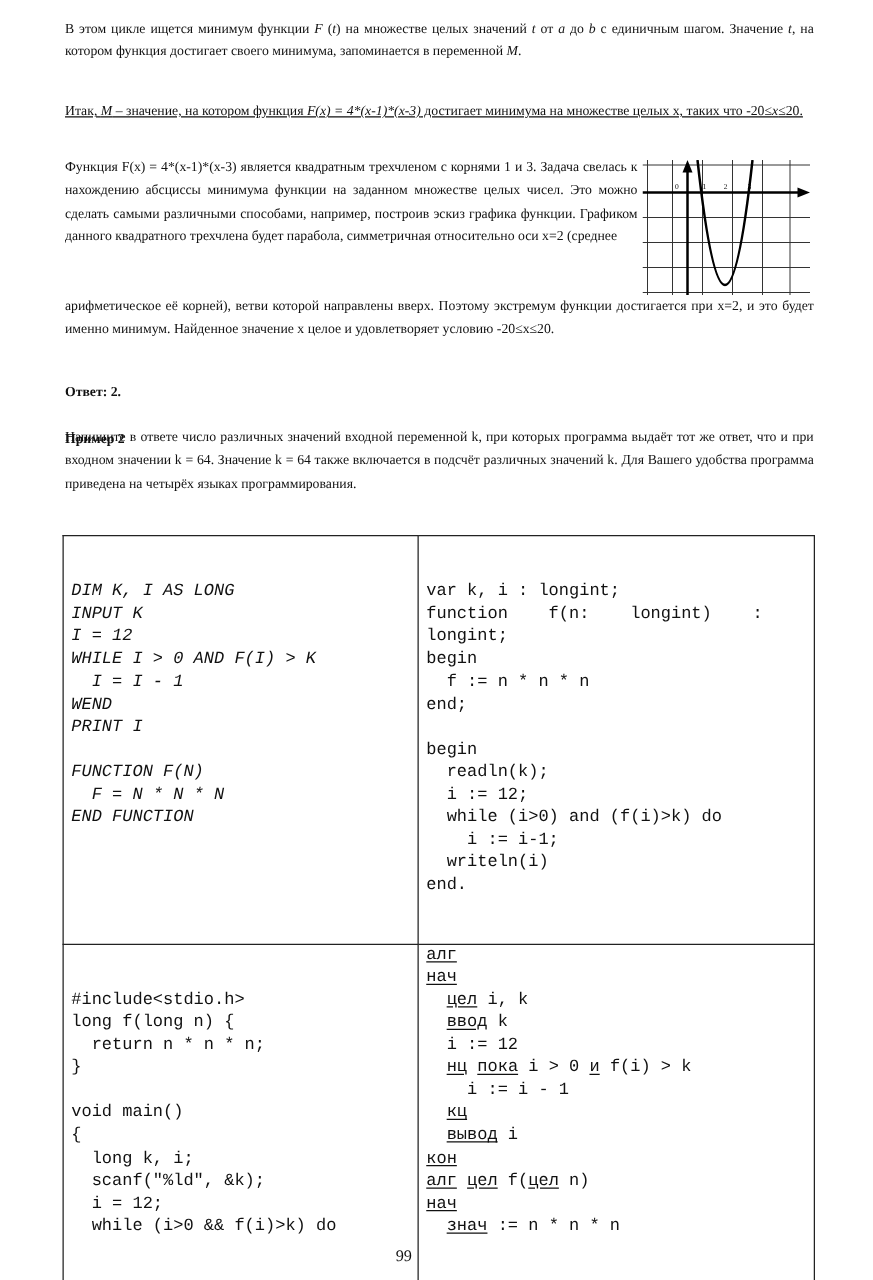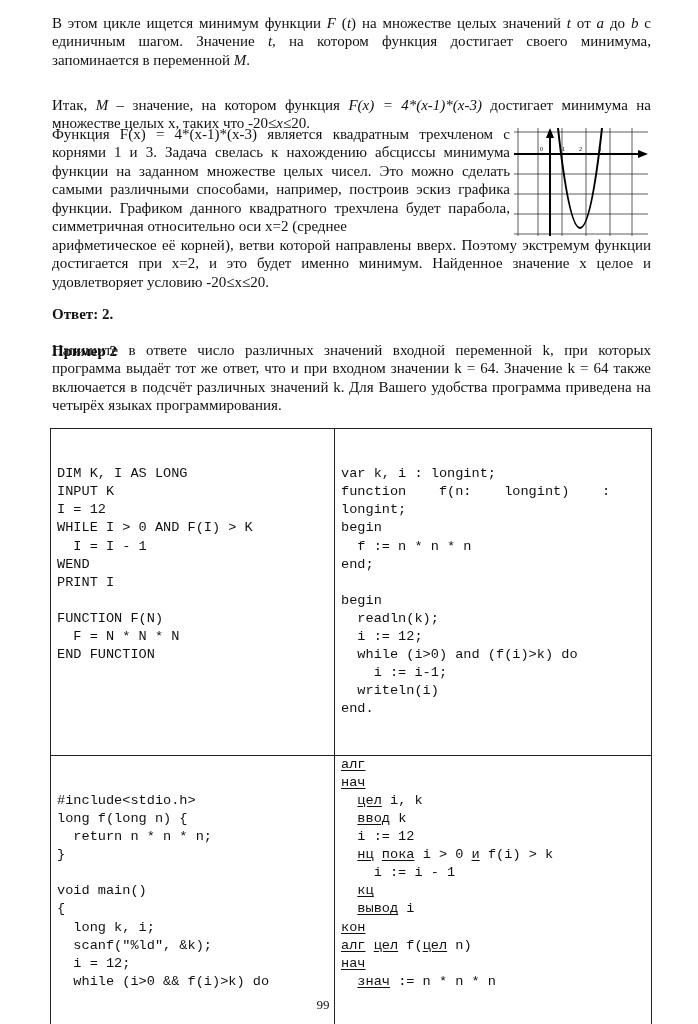--- a/index.html
+++ b/index.html
@@ -1,38 +1,38 @@
 <!DOCTYPE html>
 <html><head>
 <meta charset="utf-8">
 <style>
   html, body { margin: 0; padding: 0; background: #ffffff; }
   body { width: 698px; height: 1024px; position: relative; overflow: hidden; color: #111; font-family: "Liberation Serif", serif; }
-  .p { position: absolute; left: 52px; width: 599px; font-size: 15px; line-height: 18.4px; text-align: justify; margin: 0; }
+  .p { position: absolute; left: 52px; width: 599px; font-size: 11px; line-height: 18.4px; text-align: justify; margin: 0; }
   .p i { font-style: italic; }
   .bold { font-weight: bold; margin-top: 20px; }
   .wrapleft { width: 458px; }
   .graph { position: absolute; left: 514px; top: 128px; width: 134px; height: 112px; }
   table.code { position: absolute; left: 50px; top: 428px; width: 602px; border-collapse: collapse; table-layout: fixed; }
   table.code td { border: 1.4px solid #222; vertical-align: top; padding: 0 6px; }
   table.code col.c1 { width: 284px; }
   td.hdr { font-family: "Liberation Serif", serif; font-weight: bold; font-size: 15px; height: 17px; line-height: 17px; }
   td.body { font-family: "Liberation Mono", monospace; font-size: 13.6px; line-height: 18.1px; white-space: pre; padding-top: 2px; padding-bottom: 2px; }
   td.body .ln { display: block; height: 18.1px; }
   .kw { text-decoration: underline; text-underline-offset: 2px; }
   .pagenum { position: absolute; left: 0; width: 646px; top: 997px; text-align: center; font-size: 13px; font-family: "Liberation Serif", serif; }
 </style>
 </head>
 <body>
 
 <p class="p" style="top:14px;">
   <span>В этом цикле ищется минимум функции </span><i>F</i><span> (</span><i>t</i><span>) на множестве целых значений </span><i>t</i><span> от </span><i>a</i><span> до </span><i>b</i><span> с единичным шагом.  Значение </span><i>t</i><span>, на котором функция достигает своего минимума, запоминается в переменной </span><i>M</i><span>.</span>
 </p>
 
-<p class="p" style="top:96px;">
+<p class="p" style="top:80px;text-decoration:underline;">
   <span>Итак, </span><i>M</i><span> – значение, на котором функция   </span><i>F(x) = 4*(x-1)*(x-3)</i><span> достигает минимума на множестве целых x, таких что -20≤</span><i>x</i><span>≤20.</span>
 </p>
 
 <p class="p wrapleft" style="top:125px;">Функция F(x) = 4*(x-1)*(x-3) является квадратным трехчленом с корнями 1 и 3. Задача свелась к нахождению абсциссы минимума функции на заданном множестве целых чисел. Это можно сделать самыми различными способами, например, построив эскиз графика функции. Графиком данного квадратного трехчлена будет парабола, симметричная относительно оси x=2 (среднее</p>
 <p class="p" style="top:236px;">арифметическое её корней), ветви которой направлены вверх. Поэтому экстремум функции достигается при x=2, и это будет именно минимум. Найденное значение x целое и удовлетворяет условию -20≤x≤20.</p>
 <p class="p bold" style="top:285px;">Ответ: 2.</p>
 
 <svg class="graph" viewBox="0 0 134 112">
   <g stroke="#333" stroke-width="0.8">
     <line x1="0" y1="4" x2="134" y2="4"></line>
@@ -61,21 +61,21 @@
 <p class="p bold" style="top:322px;">Пример 2</p>
 <p class="p" style="top:341px;">Напишите в ответе число различных значений входной переменной k, при которых программа выдаёт тот же ответ, что и при входном значении k = 64. Значение k = 64 также включается в подсчёт различных значений k. Для Вашего удобства программа приведена на четырёх языках программирования.</p>
 
 <table class="code">
   <colgroup>
       <col class="c1">
       <col>
     </colgroup>
   <tbody>
   <tr>
-    <td class="body" style="height:246px;">
+    <td class="body" style="height:246px;font-style:italic;">
       <span class="ln">DIM K, I AS LONG</span><span class="ln">INPUT K</span><span class="ln">I = 12</span><span class="ln">WHILE I &gt; 0 AND F(I) &gt; K</span><span class="ln">  I = I - 1</span><span class="ln">WEND</span><span class="ln">PRINT I</span><span class="ln"></span><span class="ln">FUNCTION F(N)</span><span class="ln">  F = N * N * N</span><span class="ln">END FUNCTION</span>
     </td>
     <td class="body">
       <span class="ln">var k, i : longint;</span><span class="ln">function    f(n:    longint)    :</span><span class="ln">longint;</span><span class="ln">begin</span><span class="ln">  f := n * n * n</span><span class="ln">end;</span><span class="ln"></span><span class="ln">begin</span><span class="ln">  readln(k);</span><span class="ln">  i := 12;</span><span class="ln">  while (i&gt;0) and (f(i)&gt;k) do</span><span class="ln">    i := i-1;</span><span class="ln">  writeln(i)</span><span class="ln">end.</span>
     </td>
   </tr>
   <tr>
     <td class="body">
       <span class="ln">#include&lt;stdio.h&gt;</span><span class="ln">long f(long n) {</span><span class="ln">  return n * n * n;</span><span class="ln">}</span><span class="ln"></span><span class="ln">void main()</span><span class="ln">{</span><span class="ln">  long k, i;</span><span class="ln">  scanf("%ld", &amp;k);</span><span class="ln">  i = 12;</span><span class="ln">  while (i&gt;0 &amp;&amp; f(i)&gt;k) do</span>
     </td>

